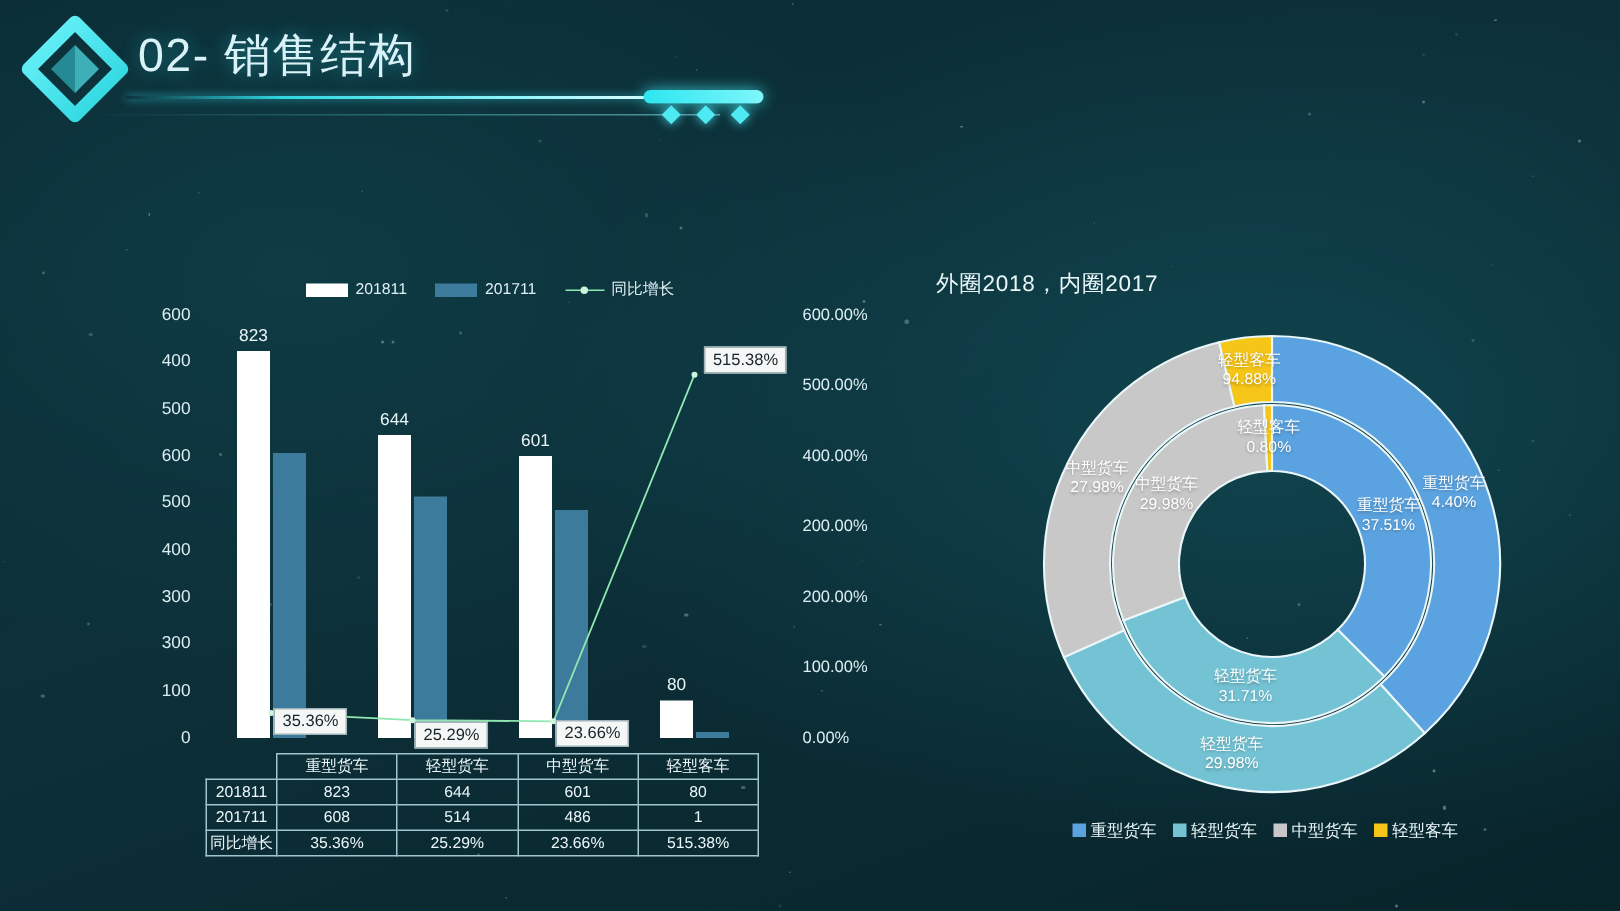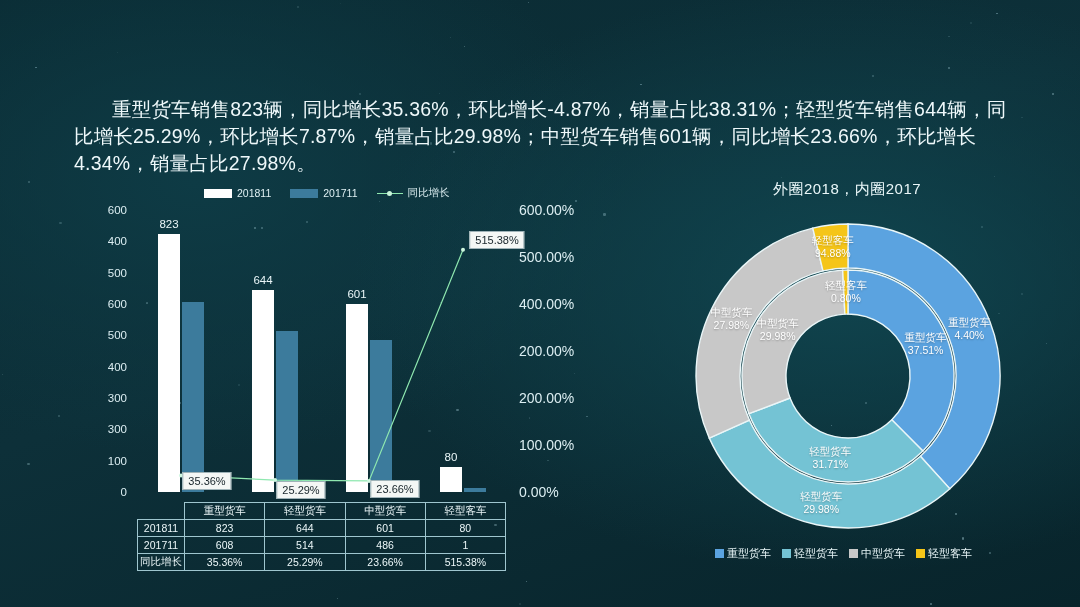--- a/index.html
+++ b/index.html
@@ -61,21 +61,21 @@
   .bar-panel{position:absolute;left:86px;top:186px;width:480px;height:390px;}
   .blegend{position:absolute;left:118px;top:0px;display:flex;align-items:center;gap:7px;font-size:10.5px;color:#dff0f3;}
   .blegend .sw{width:28px;height:9px;display:inline-block;}
   .blegend .grp{display:flex;align-items:center;gap:5px;margin-right:12px;}
   .lineswatch{position:relative;width:26px;height:9px;display:inline-block;}
   .lineswatch i{position:absolute;left:0;top:4px;width:26px;height:1.4px;background:#8fe8b0;}
   .lineswatch b{position:absolute;left:10px;top:2px;width:5px;height:5px;border-radius:50%;background:#c9f5da;}
 
   .plot{position:absolute;left:48px;top:24px;width:376px;height:282px;}
   .ylab{position:absolute;right:100%;margin-right:7px;font-size:11.5px;color:#dceef2;transform:translateY(-50%);white-space:nowrap;}
-  .y2lab{position:absolute;left:100%;margin-left:9px;font-size:14px;color:#dceef2;transform:translateY(-50%);white-space:nowrap;}
+  .y2lab{position:absolute;left:100%;margin-left:25px;font-size:11px;color:#dceef2;transform:translateY(-50%);white-space:nowrap;}
   .bar{position:absolute;bottom:0;}
   .bar.w{background:#ffffff;}
   .bar.b{background:#3c7b9c;}
   .vlabel{position:absolute;font-size:11.5px;color:#eaf6f8;transform:translateX(-50%);white-space:nowrap;}
   .callout{
     position:absolute;background:#f4f7f5;color:#17242a;font-size:11px;
     padding:2px 5px;border:1px solid #9fb3b8;white-space:nowrap;
     transform:translate(-50%,-50%);
   }
 
@@ -83,21 +83,21 @@
   .dtable{position:absolute;left:137px;top:502px;width:369px;border-collapse:collapse;}
   .dtable td{
     border:1px solid #9fc6cf;font-size:10.5px;color:#ecf7f9;
     text-align:center;height:16px;padding:0;
   }
   .dtable td.rowhdr{width:46px;}
   .dtable tr.hdr td:first-child{border:none;background:transparent;}
 
   
   .donut-panel{position:absolute;left:624px;top:180px;width:446px;height:400px;}
-  .donut-title{position:absolute;left:0;right:0;top:0;text-align:center;font-size:15px;color:#e9f6f8;letter-spacing:.5px;}
+  .donut-title{position:absolute;left:0;right:0;top:0;font-size:15px;color:#e9f6f8;letter-spacing:.5px;}
   .donut-wrap{position:absolute;left:64px;top:36px;width:320px;height:320px;}
   .dlabel{position:absolute;font-size:10.5px;line-height:13px;color:#ffffff;text-align:center;transform:translate(-50%,-50%);white-space:nowrap;text-shadow:0 1px 2px rgba(0,0,0,.28);}
   .dlegend{position:absolute;left:0;right:0;top:366px;display:flex;justify-content:center;align-items:center;gap:4px;font-size:11px;color:#e9f6f8;}
   .dlegend .it{display:flex;align-items:center;gap:3px;margin-right:7px;}
   .dlegend .sw{width:9px;height:9px;display:inline-block;}
 </style>
 </head>
 <body>
 
 <div id="slide">
@@ -167,22 +167,41 @@
       <div class="star" style="width: 1.34415px; height: 1.34415px; left: 339.609px; top: 2.52834px; opacity: 0.08;"></div>
       <div class="star" style="width: 1.34424px; height: 1.34424px; left: 98.6525px; top: 142.186px; opacity: 0.4;"></div>
       <div class="star" style="width: 1.99943px; height: 1.99943px; left: 825.049px; top: 265.158px; opacity: 0.38;"></div>
       <div class="star" style="width: 2.3324px; height: 2.3324px; left: 865.032px; top: 401.738px; opacity: 0.28;"></div>
       <div class="star" style="width: 1.22646px; height: 1.22646px; left: 439.563px; top: 301.658px; opacity: 0.25;"></div>
       <div class="star" style="width: 1.62137px; height: 1.62137px; left: 779.504px; top: 403.726px; opacity: 0.3;"></div>
       <div class="star" style="width: 1.91216px; height: 1.91216px; left: 955.263px; top: 513.026px; opacity: 0.43;"></div>
       <div class="star" style="width: 1.38851px; height: 1.38851px; left: 526.021px; top: 581.032px; opacity: 0.42;"></div>
     </div>
 
-
-  <div class="para">重型货车销售823辆，同比增长35.36%，环比增长-4.87%，销量占比38.31%；轻型货车销售644辆，同比增长25.29%，环比增长7.87%，销量占比29.98%；中型货车销售601辆，同比增长23.66%，环比增长4.34%，销量占比27.98%。</div>
+  <div class="header">
+    <svg class="logo" viewBox="0 0 72 72">
+      <defs>
+        <linearGradient id="lg1" x1="0" y1="0" x2="1" y2="1">
+          <stop offset="0%" stop-color="#6ff4fb"></stop>
+            <stop offset="100%" stop-color="#26d3dd"></stop>
+        </linearGradient>
+      </defs>
+      <polygon points="36,5 67,36 36,67 5,36" fill="none" stroke="url(#lg1)" stroke-width="9" stroke-linejoin="round"></polygon>
+      <polygon points="36,20 52,36 36,52 20,36" fill="#2fa8b2" opacity=".75"></polygon>
+      <polygon points="36,20 52,36 36,52" fill="#6ff4fb" opacity=".35"></polygon>
+    </svg>
+    <div class="title">02- 销售结构</div>
+    <div class="title-rule"></div>
+    <div class="title-rule-soft"></div>
+    <div class="deco-bar"></div>
+    <div class="deco-dia" style="left:443px"></div>
+    <div class="deco-dia" style="left:466px"></div>
+    <div class="deco-dia" style="left:489px"></div>
+  </div>
+
 
   <div class="bar-panel">
     <div class="blegend">
       <span class="grp">
         <span class="sw" style="background:#ffffff"></span>
         <span>201811</span>
       </span>
       <span class="grp">
         <span class="sw" style="background:#3c7b9c"></span>
         <span>201711</span>

